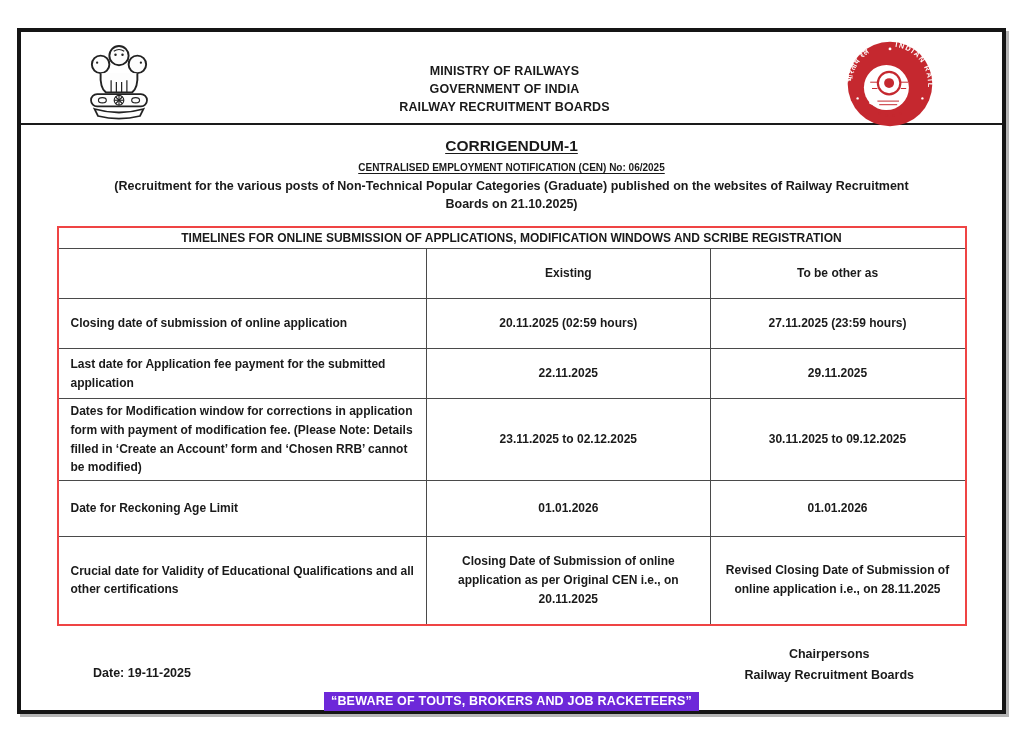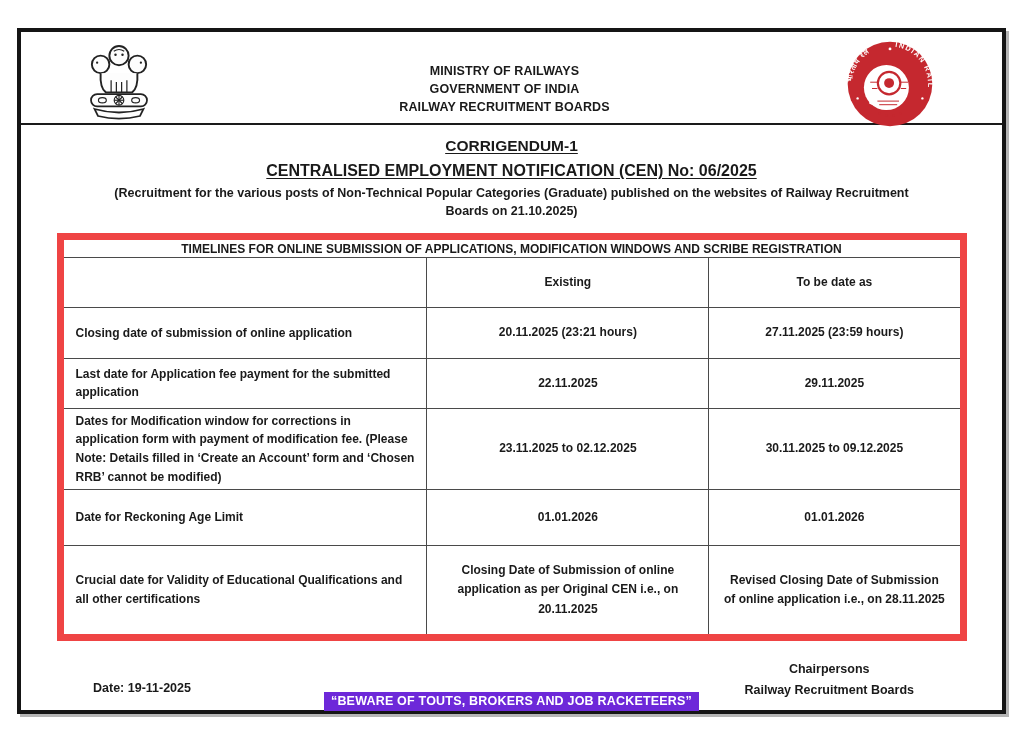--- a/index.html
+++ b/index.html
@@ -39,21 +39,21 @@
   .logo-box { margin: 7px 66px 0 0; width: 92px; height: 90px; flex: 0 0 auto; }
   
   .title-block { text-align: center; margin-top: 12px; }
   .title-main {
     font-size: 15.5px;
     font-weight: bold;
     text-decoration: underline;
     text-underline-offset: 2px;
   }
   .title-cen {
-    font-size: 16px;
+    font-size: 10px;
     font-weight: bold;
     text-decoration: underline;
     text-underline-offset: 2px;
     margin-top: 7px;
   }
   .subtitle {
     font-size: 12.5px;
     font-weight: bold;
     line-height: 1.45;
     max-width: 830px;
@@ -64,21 +64,21 @@
     width: 910px;
     margin: 13px auto 0;
     border-collapse: collapse;
     font-size: 12px;
     font-weight: bold;
   }
   table.timelines td {
     border: 1px solid #4a4a4a;
     vertical-align: middle;
   }
-  table.timelines { border: 7px solid #ef4444; }
+  table.timelines { border: 2px solid #ef4444; }
   tr.caption-row { height: 21px; }
   tr.caption-row td { text-align: center; font-size: 12px; }
   tr.colhead-row { height: 23px; }
   tr.colhead-row td { text-align: center; }
   td.label-cell { width: 370px; text-align: left; padding: 3px 10px 3px 12px; line-height: 1.55; }
   td.value-cell { width: 284px; text-align: center; padding: 15px 14px; line-height: 1.6; }
   td.value-cell:last-child { width: 256px; }
   tr.r1 { height: 38px; }
   tr.r2 { height: 44px; }
   tr.r3 { height: 68px; }
@@ -210,25 +210,25 @@
   </div>
 
   <table class="timelines">
     <tbody>
       <tr class="caption-row">
         <td colspan="3">TIMELINES FOR ONLINE SUBMISSION OF APPLICATIONS, MODIFICATION WINDOWS AND SCRIBE REGISTRATION</td>
       </tr>
       <tr class="colhead-row">
         <td class="label-cell"></td>
         <td class="value-cell">Existing</td>
-        <td class="value-cell">To be date as</td>
+        <td class="value-cell">To be other as</td>
       </tr>
       <tr class="r1">
         <td class="label-cell">Closing date of submission of online application</td>
-        <td class="value-cell">20.11.2025 (23:21 hours)</td>
+        <td class="value-cell">20.11.2025 (02:59 hours)</td>
         <td class="value-cell">27.11.2025 (23:59 hours)</td>
       </tr>
       <tr class="r2">
         <td class="label-cell">Last date for Application fee payment for the submitted application</td>
         <td class="value-cell">22.11.2025</td>
         <td class="value-cell">29.11.2025</td>
       </tr>
       <tr class="r3">
         <td class="label-cell">Dates for Modification window for corrections in application form with payment of modification fee. (Please Note: Details filled in ‘Create an Account’ form and ‘Chosen RRB’ cannot be modified)</td>
         <td class="value-cell">23.11.2025 to 02.12.2025</td>

